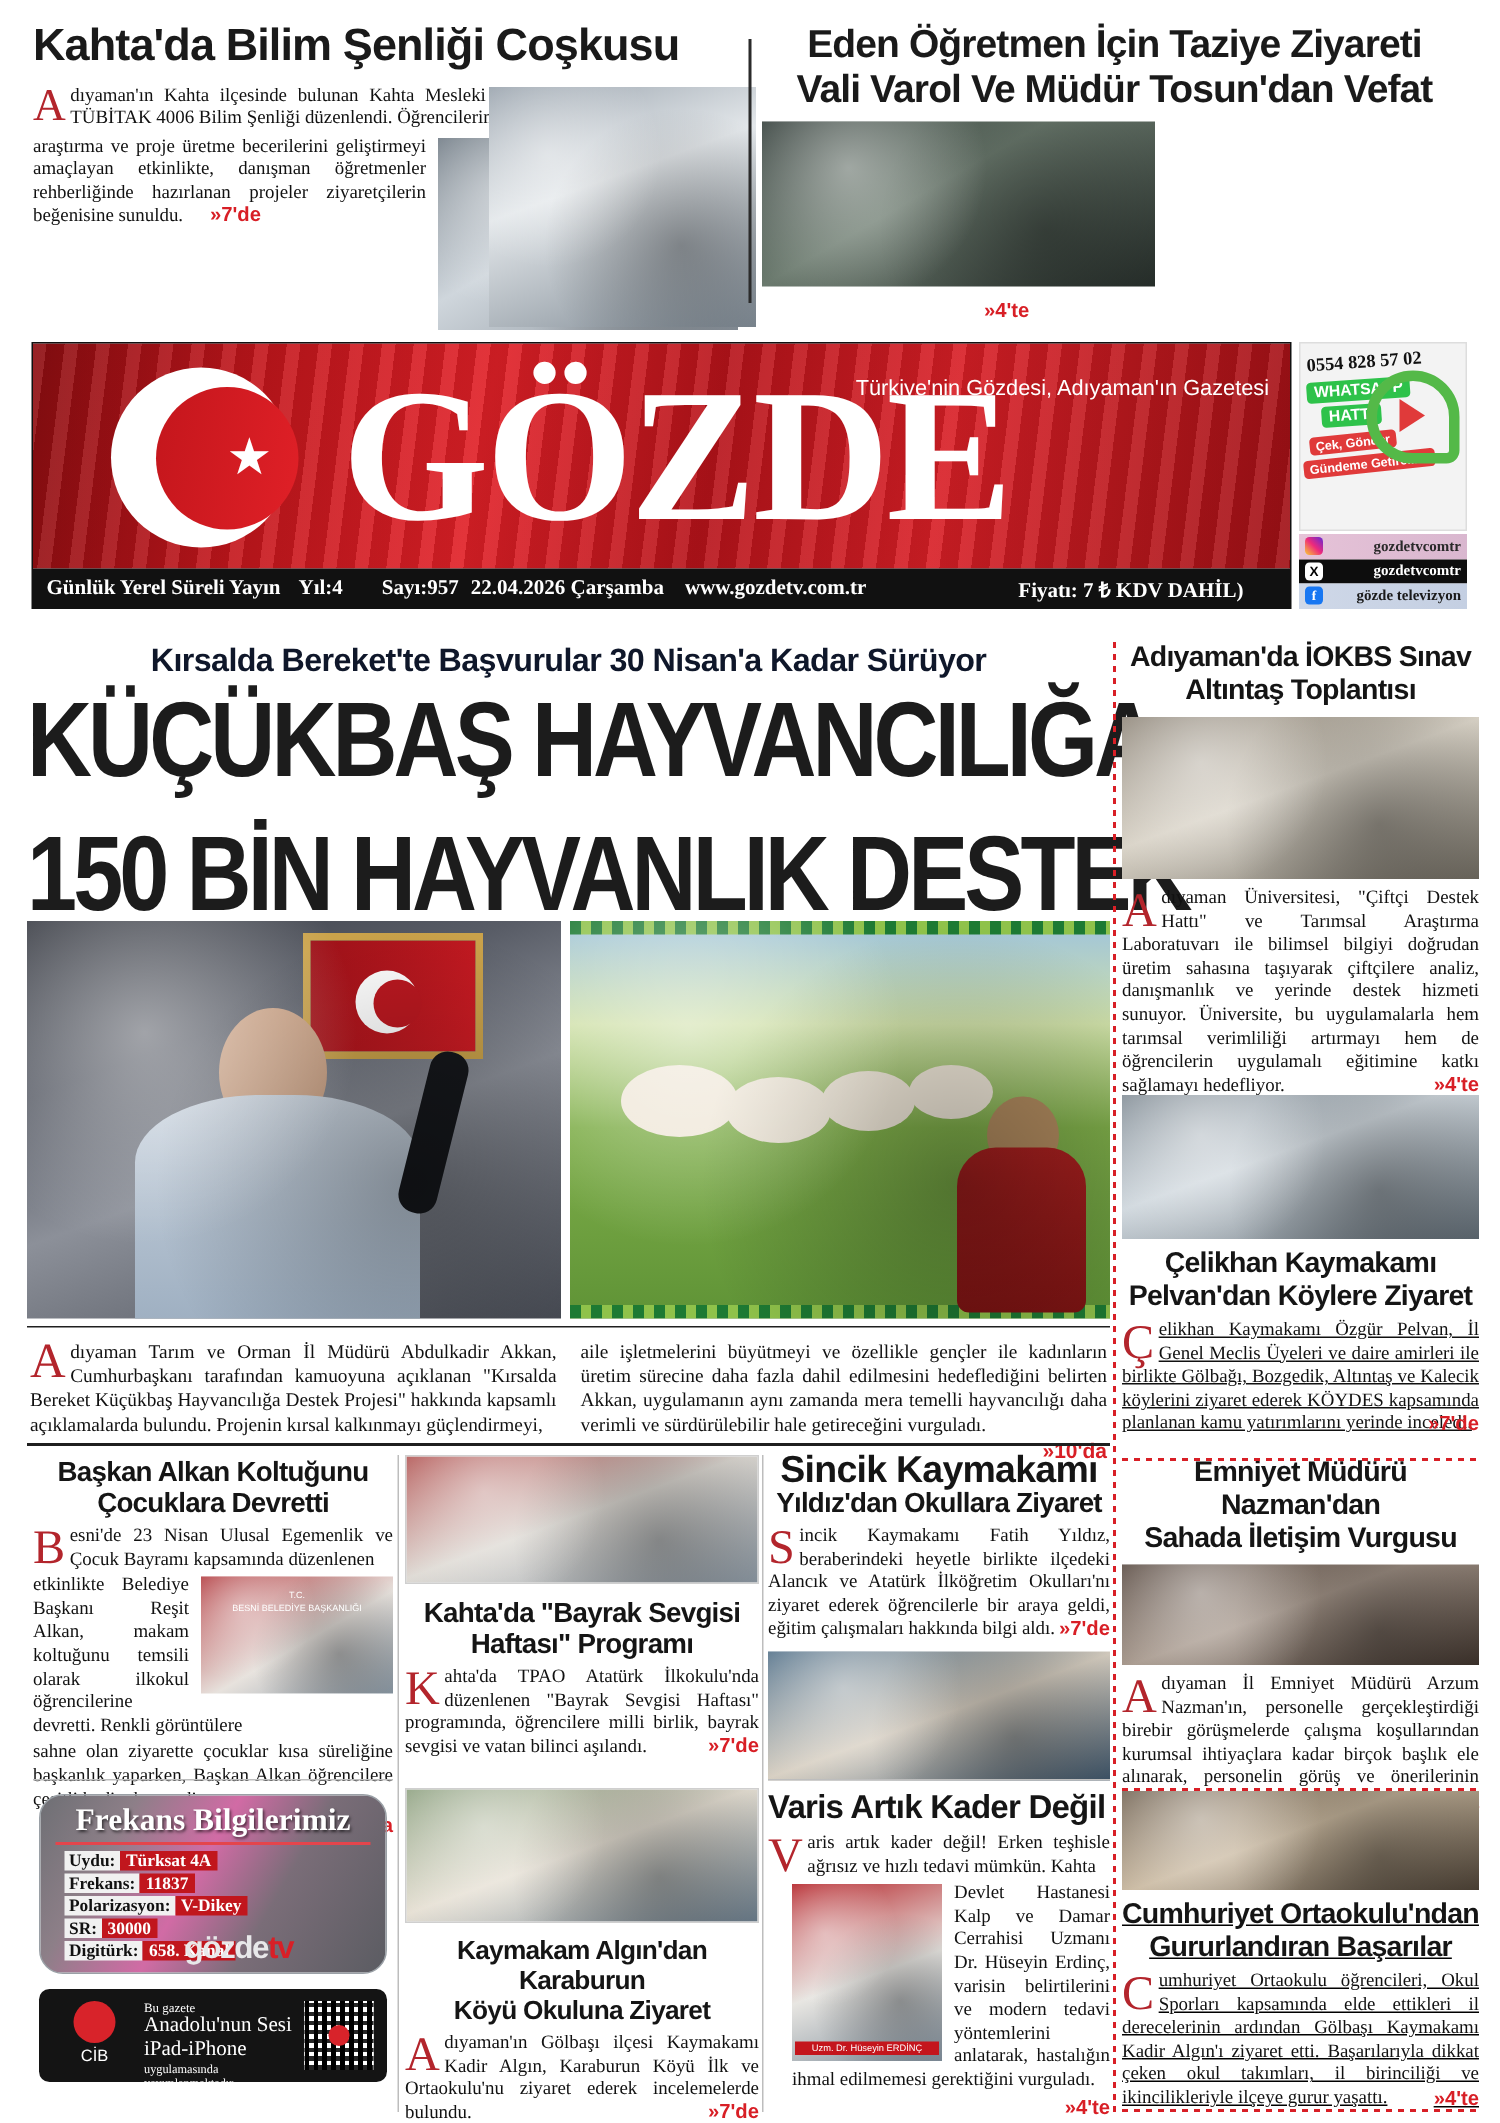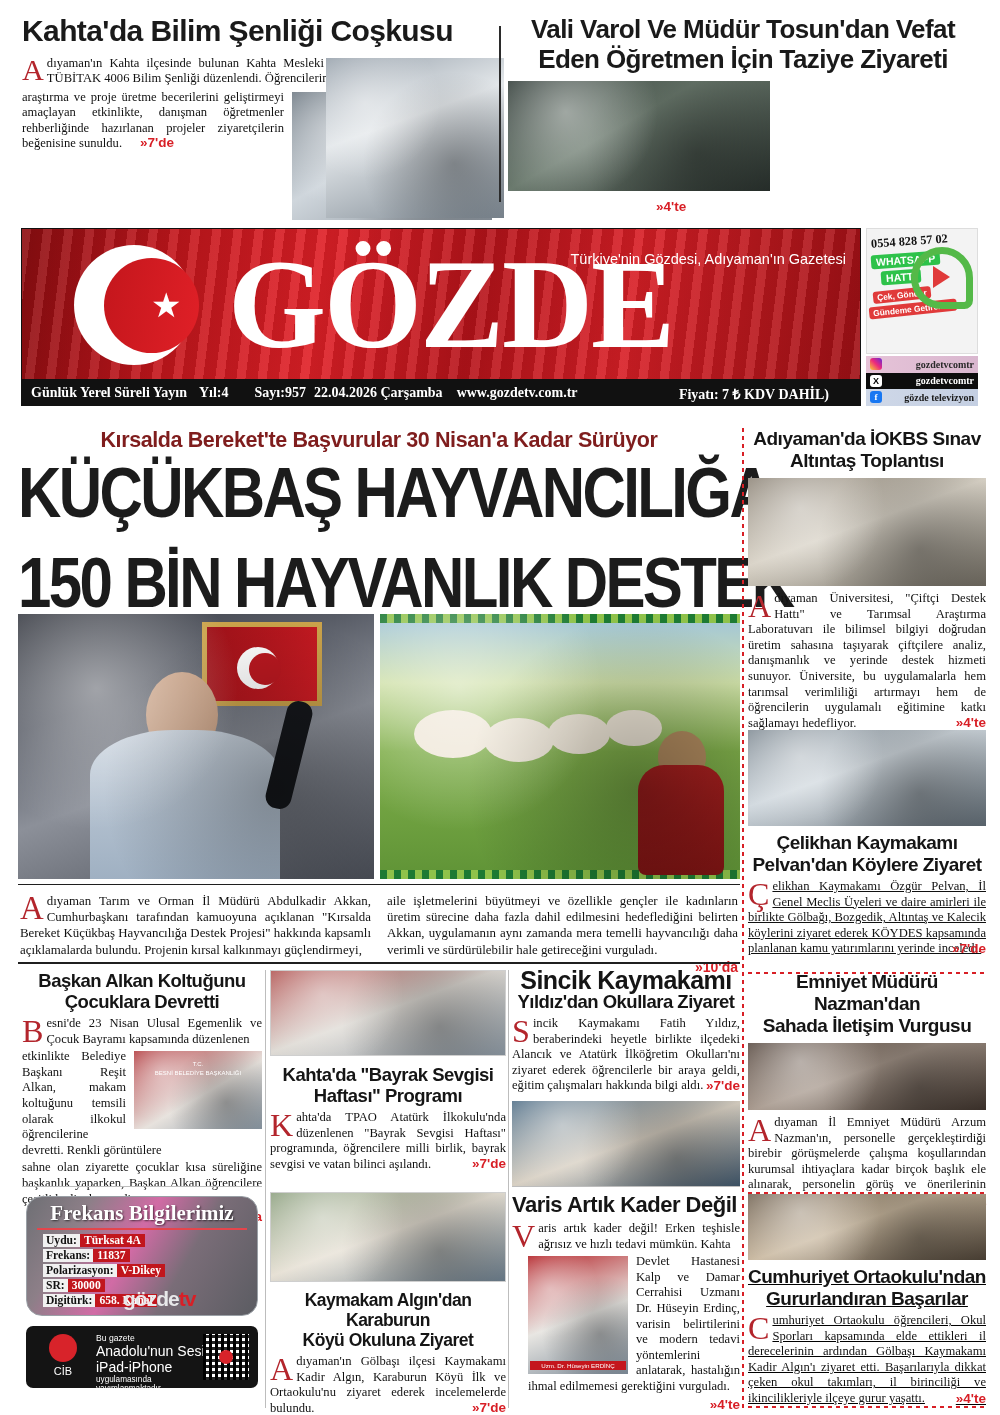--- a/index.html
+++ b/index.html
@@ -94,21 +94,21 @@
   .sbox { position:absolute; left:866px; top:356px; width:112px; height:50px; }
   .srow { display:flex; align-items:center; height:16.6px; padding:0 4px; }
   .srow .nm { margin-left:auto; font-family:"Liberation Serif",serif; font-weight:bold; font-size:10px; }
   .s1 { background:linear-gradient(90deg,#e6c3d8,#d9b7cf); color:#2a2a2a; }
   .s2 { background:#0d0d0d; color:#fff; }
   .s3 { background:linear-gradient(90deg,#cfd8e8,#c4cfe2); color:#1a1a1a; }
   .sico { width:12px;height:12px;border-radius:3px;display:inline-block; }
 
   
   .lead { position:absolute; left:18px; top:428px; width:722px; }
-  .kicker { font-family:"Liberation Sans", sans-serif; font-weight:bold; color:#7f1d1d;
+  .kicker { font-family:"Liberation Sans", sans-serif; font-weight:bold; color:#0f172a;
             font-size:21.5px; line-height:24px; letter-spacing:-.4px; text-align:center; }
   .bighead { font-family:"Liberation Sans", sans-serif; font-weight:bold; color:#1c1c1c;
              font-size:60px; line-height:60px; letter-spacing:-2.6px; text-align:center;
              transform:scaleY(1.18); transform-origin:top center; margin-top:6px; }
   .bighead div { white-space:nowrap; }
 
   .leadphotos { position:absolute; left:18px; top:614px; width:722px; height:265px; }
   .lp1 { position:absolute; left:0; top:0; width:356px; height:265px;
          background:linear-gradient(160deg,#3a3d45 0%,#585c66 30%,#8c9099 55%,#4a4e57 100%); }
   .lp1 .flag { position:absolute; right:52px; top:8px; width:120px; height:84px;
@@ -167,21 +167,21 @@
   .frow .k { background:#f1f1f1; color:#111; padding:0 3px; }
   .frow .v { background:#c1161d; color:#fff; padding:0 4px; }
   .gozdetv { position:absolute; left:96px; bottom:4px; font-family:"Liberation Sans",sans-serif;
              font-weight:bold; font-size:21px; color:#e8e8ea; letter-spacing:-1px; }
   .gozdetv i { color:#d81f26; font-style:normal; }
   .appbar { position:absolute; left:26px; top:1326px; width:232px; height:62px;
             background:#141414; border-radius:7px; color:#fff; }
   .appbar .cib { position:absolute; left:14px; top:8px; width:46px; text-align:center; }
   .appbar .cib .dot { width:28px;height:28px;border-radius:50%;background:#d8232a;margin:0 auto; }
   .appbar .cib .lbl { font-family:"Liberation Sans",sans-serif; font-size:11px; margin-top:3px; }
-  .appbar .txt { position:absolute; left:70px; top:7px; font-family:Liberation Sans, sans-serif; }
+  .appbar .txt { position:absolute; left:70px; top:7px; font-family:Liberation Serif, serif; }
   .appbar .t1 { font-size:8.6px; }
   .appbar .t2 { font-size:14px; line-height:16px; }
   .appbar .t3 { font-size:8.2px; line-height:9.4px; }
   .qr { position:absolute; right:9px; top:8px; width:46px; height:46px; background:#fff;
         background-image:
           repeating-linear-gradient(90deg,#000 0 3px,#fff 3px 6px),
           repeating-linear-gradient(0deg,rgba(0,0,0,.85) 0 3px,rgba(255,255,255,.85) 3px 6px);
         background-blend-mode:multiply; }
   .qr .qdot{ position:absolute; left:16px; top:16px; width:14px;height:14px;border-radius:50%;background:#d8232a; }
 </style>
@@ -203,22 +203,22 @@
           <div class="pg" style="font-size:13.5px; margin-top:-16px; margin-left:118px;">»7'de</div>
         </div>
       </div>
       <div class="photo" style="position:absolute; left:304px; top:44px; width:178px; height:160px;
            background:linear-gradient(160deg,#99a3ad,#e3e7ea 40%,#7f8a94);"></div>
     </div>
 
     <div class="vsep"></div>
 
     <div class="teaser tsr-right">
+      <h2>Eden Öğretmen İçin Taziye Ziyareti</h2>
       <h2>Vali Varol Ve Müdür Tosun'dan Vefat</h2>
-      <h2>Eden Öğretmen İçin Taziye Ziyareti</h2>
       <div style="margin-top:7px; display:flex; gap:10px;">
         <div class="photo" style="width:262px; height:110px;
              background:linear-gradient(150deg,#2f3a36,#6b7a6e 42%,#28302c);"></div>
       </div>
       <div class="pg" style="font-size:13.5px; position:absolute; left:148px; top:185px;">»4'te</div>
     </div>
   </div>
 
   <div class="mast">
     <div class="crescent">

